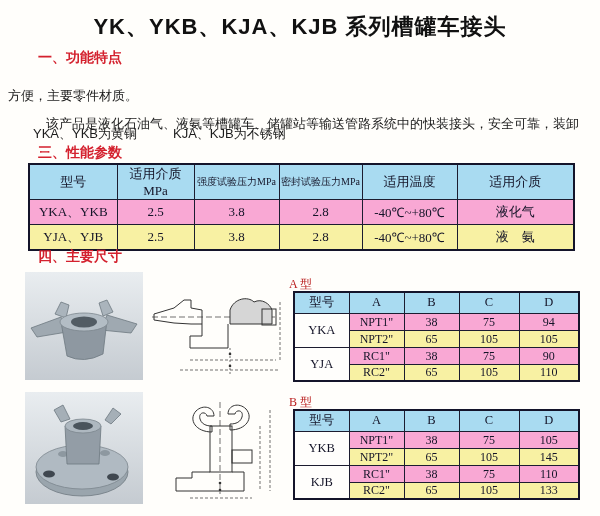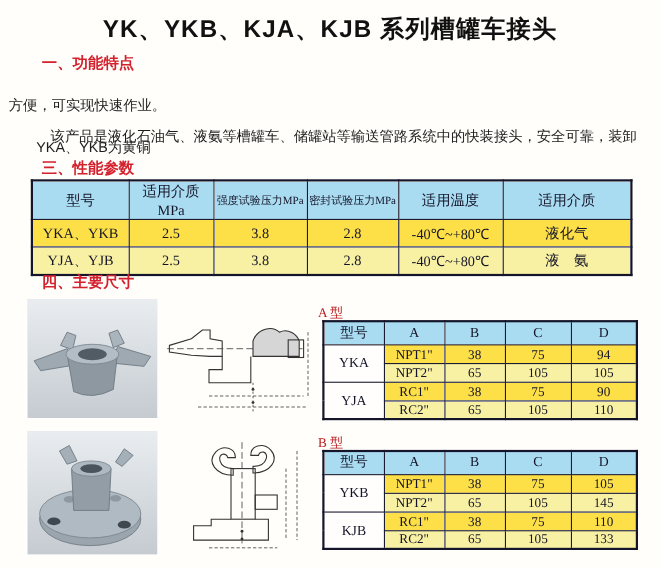--- a/index.html
+++ b/index.html
@@ -16,39 +16,40 @@
   .perf-table{left:28px;top:163px;width:545px;border:2px solid #14142a;}
   .perf-table tr{height:25px;}
   .perf-table th{background:#a9dbf1;font-size:13px;}
   .perf-table th.sm{font-size:10px;}
   .perf-table td{font-size:13px;background:#fffefc;}
   .dim-table{width:285px;border:2px solid #14142a;}
   .dim-table tr.hd{height:21px;}
   .dim-table tr{height:17px;}
   .dim-table th{background:#a9dbf1;font-size:12.5px;}
   .dim-table td{font-size:12px;line-height:1;}
-  tr.rw td{background:#fde047;}
+  tr.rw td{background:#f9a8d4;}
   tr.ry td{background:#f8f1a3;}
   td.model{background:#fffefc !important;font-size:12.5px;}
   .dim-label{font-family:"Liberation Serif",serif;font-size:12px;color:#b91c1c;}
   .photo-frame{background:#dde3e7;}
 </style>
 </head>
 <body>
 
 <div class="page">
 
   <div class="abs title">YK、YKB、KJA、KJB 系列槽罐车接头</div>
 
   <div class="abs red-h" style="left:38px;top:49px;">一、功能特点</div>
   <div class="abs body-txt" style="left:46px;top:68px;margin-top:47px;">该产品是液化石油气、液氨等槽罐车、储罐站等输送管路系统中的快装接头，安全可靠，装卸</div>
-  <div class="abs body-txt" style="left:8px;top:87px;">方便，可实现快速作业。</div>
+  <div class="abs body-txt" style="left:8px;top:87px;">方便，主要零件材质。</div>
 
   <div class="abs body-txt materials" style="left:33px;top:125px;">
     <span>YKA、YKB为黄铜</span>
+    <span>KJA、KJB为不锈钢</span>
   </div>
 
   <div class="abs red-h" style="left:38px;top:144px;">三、性能参数</div>
 
   <table class="abs perf-table">
     <colgroup>
         <col style="width:88px">
         <col style="width:77px">
         <col style="width:85px">
         <col style="width:83px">

